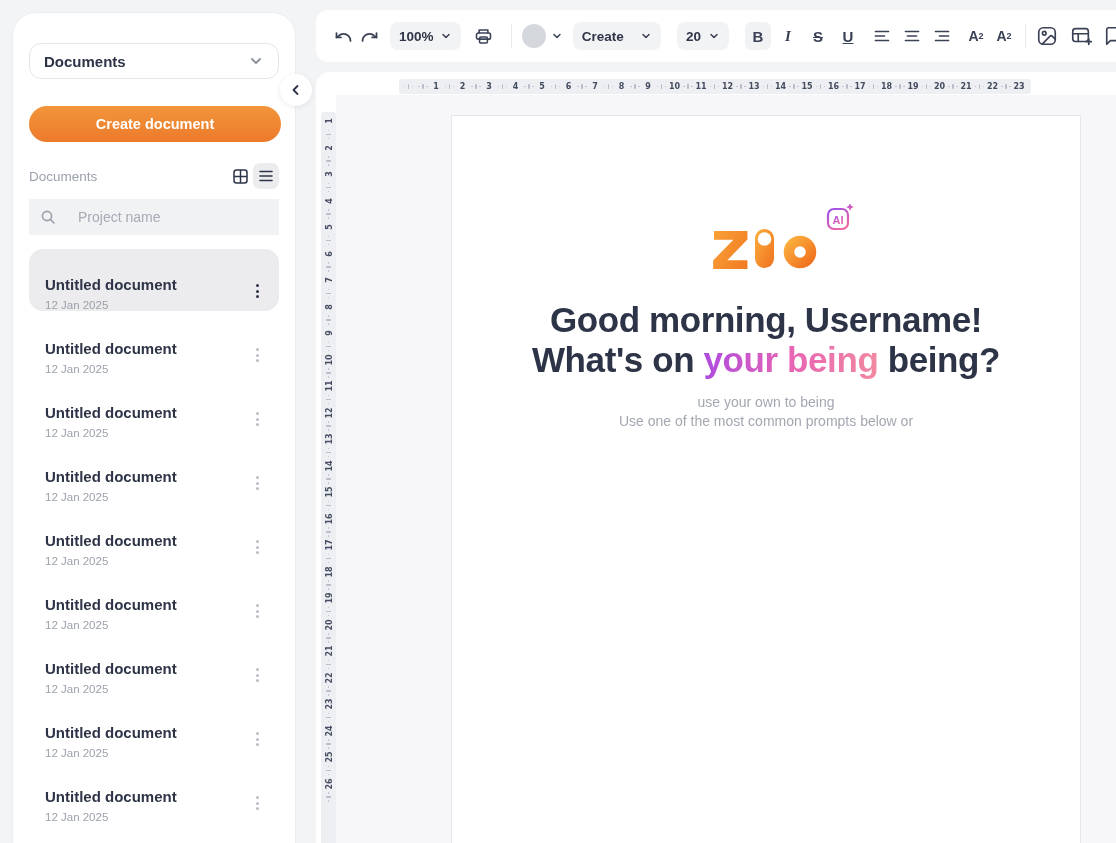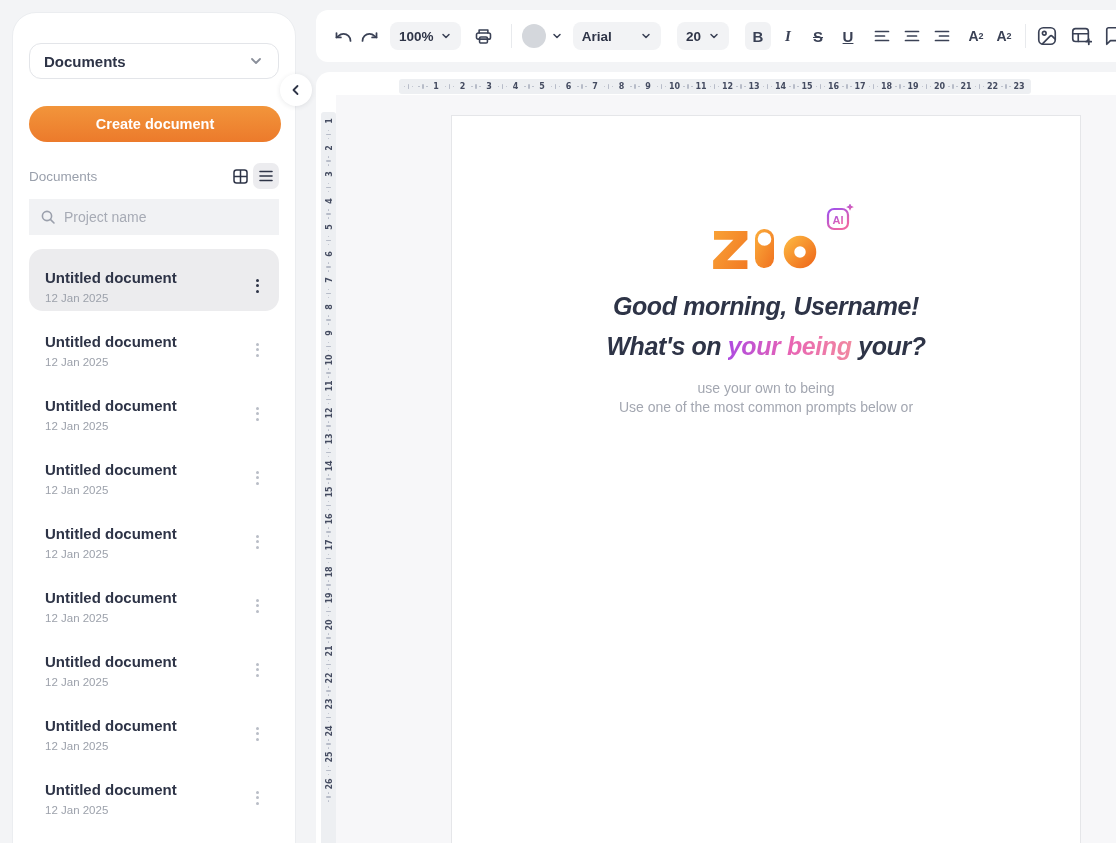--- a/index.html
+++ b/index.html
@@ -14,27 +14,27 @@
                display:flex; align-items:center; justify-content:space-between; padding:0 14px; cursor:pointer; }
   .ws-select .lbl { font-size:15px; font-weight:700; color:#2e3447; }
   .create-btn { margin:27px 16px 0; width:252px; height:36px; border:none; border-radius:18px;
                 background:linear-gradient(180deg,#f2953b,#ec7a2b); color:#fff; font-size:14.5px;
                 font-weight:700; font-family:inherit; cursor:pointer; display:block; }
   .section-row { margin:21px 16px 0; display:flex; align-items:center; }
   .section-row .sec-lbl { font-size:13.5px; color:#9aa0ac; font-weight:400; flex:1; }
   .view-btn { width:26px; height:26px; border-radius:7px; display:flex; align-items:center; justify-content:center; cursor:pointer; }
   .view-btn.active { background:#ececef; }
   .search-box { margin:10px 16px 0; height:36px; background:#f1f2f4; border-radius:0;
-                display:flex; align-items:center; padding:16px 11px; gap:8px; }
+                display:flex; align-items:center; padding:16px 11px; gap:22px; }
   .search-box input { border:none; outline:none; background:transparent; font-size:14px; color:#2e3447;
                       font-family:inherit; width:100%; }
   .search-box input::placeholder { color:#a7abb5; }
   .doc-list { margin:14px 16px 0; }
   .doc-item { height:62px; border-radius:14px; padding:11px 13px 0 16px; margin-bottom:2px;
-              display:flex; align-items:center; cursor:pointer; }
+              display:flex; align-items:flex-end; cursor:pointer; }
   .doc-item.selected { background:#ececee; }
   .doc-item .doc-txt { flex:1; }
   .doc-item .doc-title { font-size:15px; font-weight:700; color:#2e3447; line-height:20px; }
   .doc-item .doc-date { font-size:11.5px; color:#9ca1ab; margin-top:4px; }
   .kebab { width:18px; height:40px; display:flex; flex-direction:column; align-items:center;
            justify-content:center; gap:2.5px; cursor:pointer; }
   .kebab i { width:3px; height:3px; border-radius:50%; background:#b9bdc6; }
   .doc-item.selected .kebab i { background:#2e3447; }
 
   .collapse-btn { position:absolute; left:280px; top:74px; width:32px; height:32px; border-radius:50%;
@@ -75,22 +75,22 @@
   .tg.v .t { width:5px; height:1.5px; }
   .rnum { font-size:8px; font-weight:700; color:#454c61; flex:none; width:12px; text-align:center;
           font-family:"DejaVu Sans", sans-serif; }
   .vnum { width:15px; height:12px; display:flex; align-items:center; justify-content:center;
           transform:rotate(-90deg); }
 
   .page { position:absolute; left:115px; top:20px; width:630px; height:810px; background:#fff;
           border:1px solid #e5e6e9; text-align:center; }
   .logo-wrap { display:inline-block; position:relative; margin-top:104px; }
   .ai-badge { position:absolute; right:-32px; top:-20px; }
-  .heading { margin-top:10px; font-size:25px; font-weight:700; color:#2e3447; line-height:40px;
-             letter-spacing:-0.4px;font-style:italic; }
+  .heading { margin-top:24px; font-size:35px; font-weight:700; color:#2e3447; line-height:40px;
+             letter-spacing:-0.4px; }
   .hl-gradient { background:linear-gradient(90deg,#ae4be0,#e864b4,#f189a0);
                  -webkit-background-clip:text; background-clip:text; color:transparent; }
   .subtitle { margin-top:13px; font-size:14px; font-weight:500; color:#a3a7b1; line-height:19px; }
 
   svg { display:block; }
 </style>
 </head>
 <body>
 
 <div class="app">
@@ -279,21 +279,21 @@
     <span class="tb-divider" style="margin:0 10px 0 14px;"></span>
 
     <button class="tbtn" style="width:46px; gap:5px;">
       <span style="width:24px;height:24px;border-radius:50%;background:#d4d7dc;"></span>
       <svg width="12" height="12" viewBox="0 0 16 16" fill="none" stroke="#3a4155" stroke-width="2" stroke-linecap="round" stroke-linejoin="round">
           <path d="M4 6 L8 10 L12 6"></path>
         </svg>
     </button>
 
     <button class="pill" style="margin-left:10px; width:96px;">
-      <span>Arial</span>
+      <span>Create</span>
       <svg width="12" height="12" viewBox="0 0 16 16" fill="none" stroke="#3a4155" stroke-width="2" stroke-linecap="round" stroke-linejoin="round">
           <path d="M4 6 L8 10 L12 6"></path>
         </svg>
     </button>
 
     <button class="pill" style="margin-left:16px; width:56px;">
       <span>20</span>
       <svg width="12" height="12" viewBox="0 0 16 16" fill="none" stroke="#3a4155" stroke-width="2" stroke-linecap="round" stroke-linejoin="round">
           <path d="M4 6 L8 10 L12 6"></path>
         </svg>
@@ -682,21 +682,21 @@
               </defs>
               <rect x="6" y="9" width="20" height="20" rx="6" fill="none" stroke="url(#lg-ai)" stroke-width="2.2"></rect>
               <text x="16" y="23.5" text-anchor="middle" font-family="Liberation Sans, sans-serif" font-weight="bold" font-size="11" fill="url(#lg-ai)">AI</text>
               <path d="M28 1.5 L29.7 5.3 L33.5 7 L29.7 8.7 L28 12.5 L26.3 8.7 L22.5 7 L26.3 5.3 Z" fill="url(#lg-ai)" stroke="#ffffff" stroke-width="1.4"></path>
             </svg>
           </span>
         </div>
 
         <h1 class="heading">
           <span>Good morning, Username!</span><br>
-          <span>What's on </span><span class="hl-gradient">your being</span><span> your?</span>
+          <span>What's on </span><span class="hl-gradient">your being</span><span> being?</span>
         </h1>
 
         <div class="subtitle">
           <div>use your own to being</div>
           <div>Use one of the most common prompts below or</div>
         </div>
 
       </div>
     </div>
   </div>

